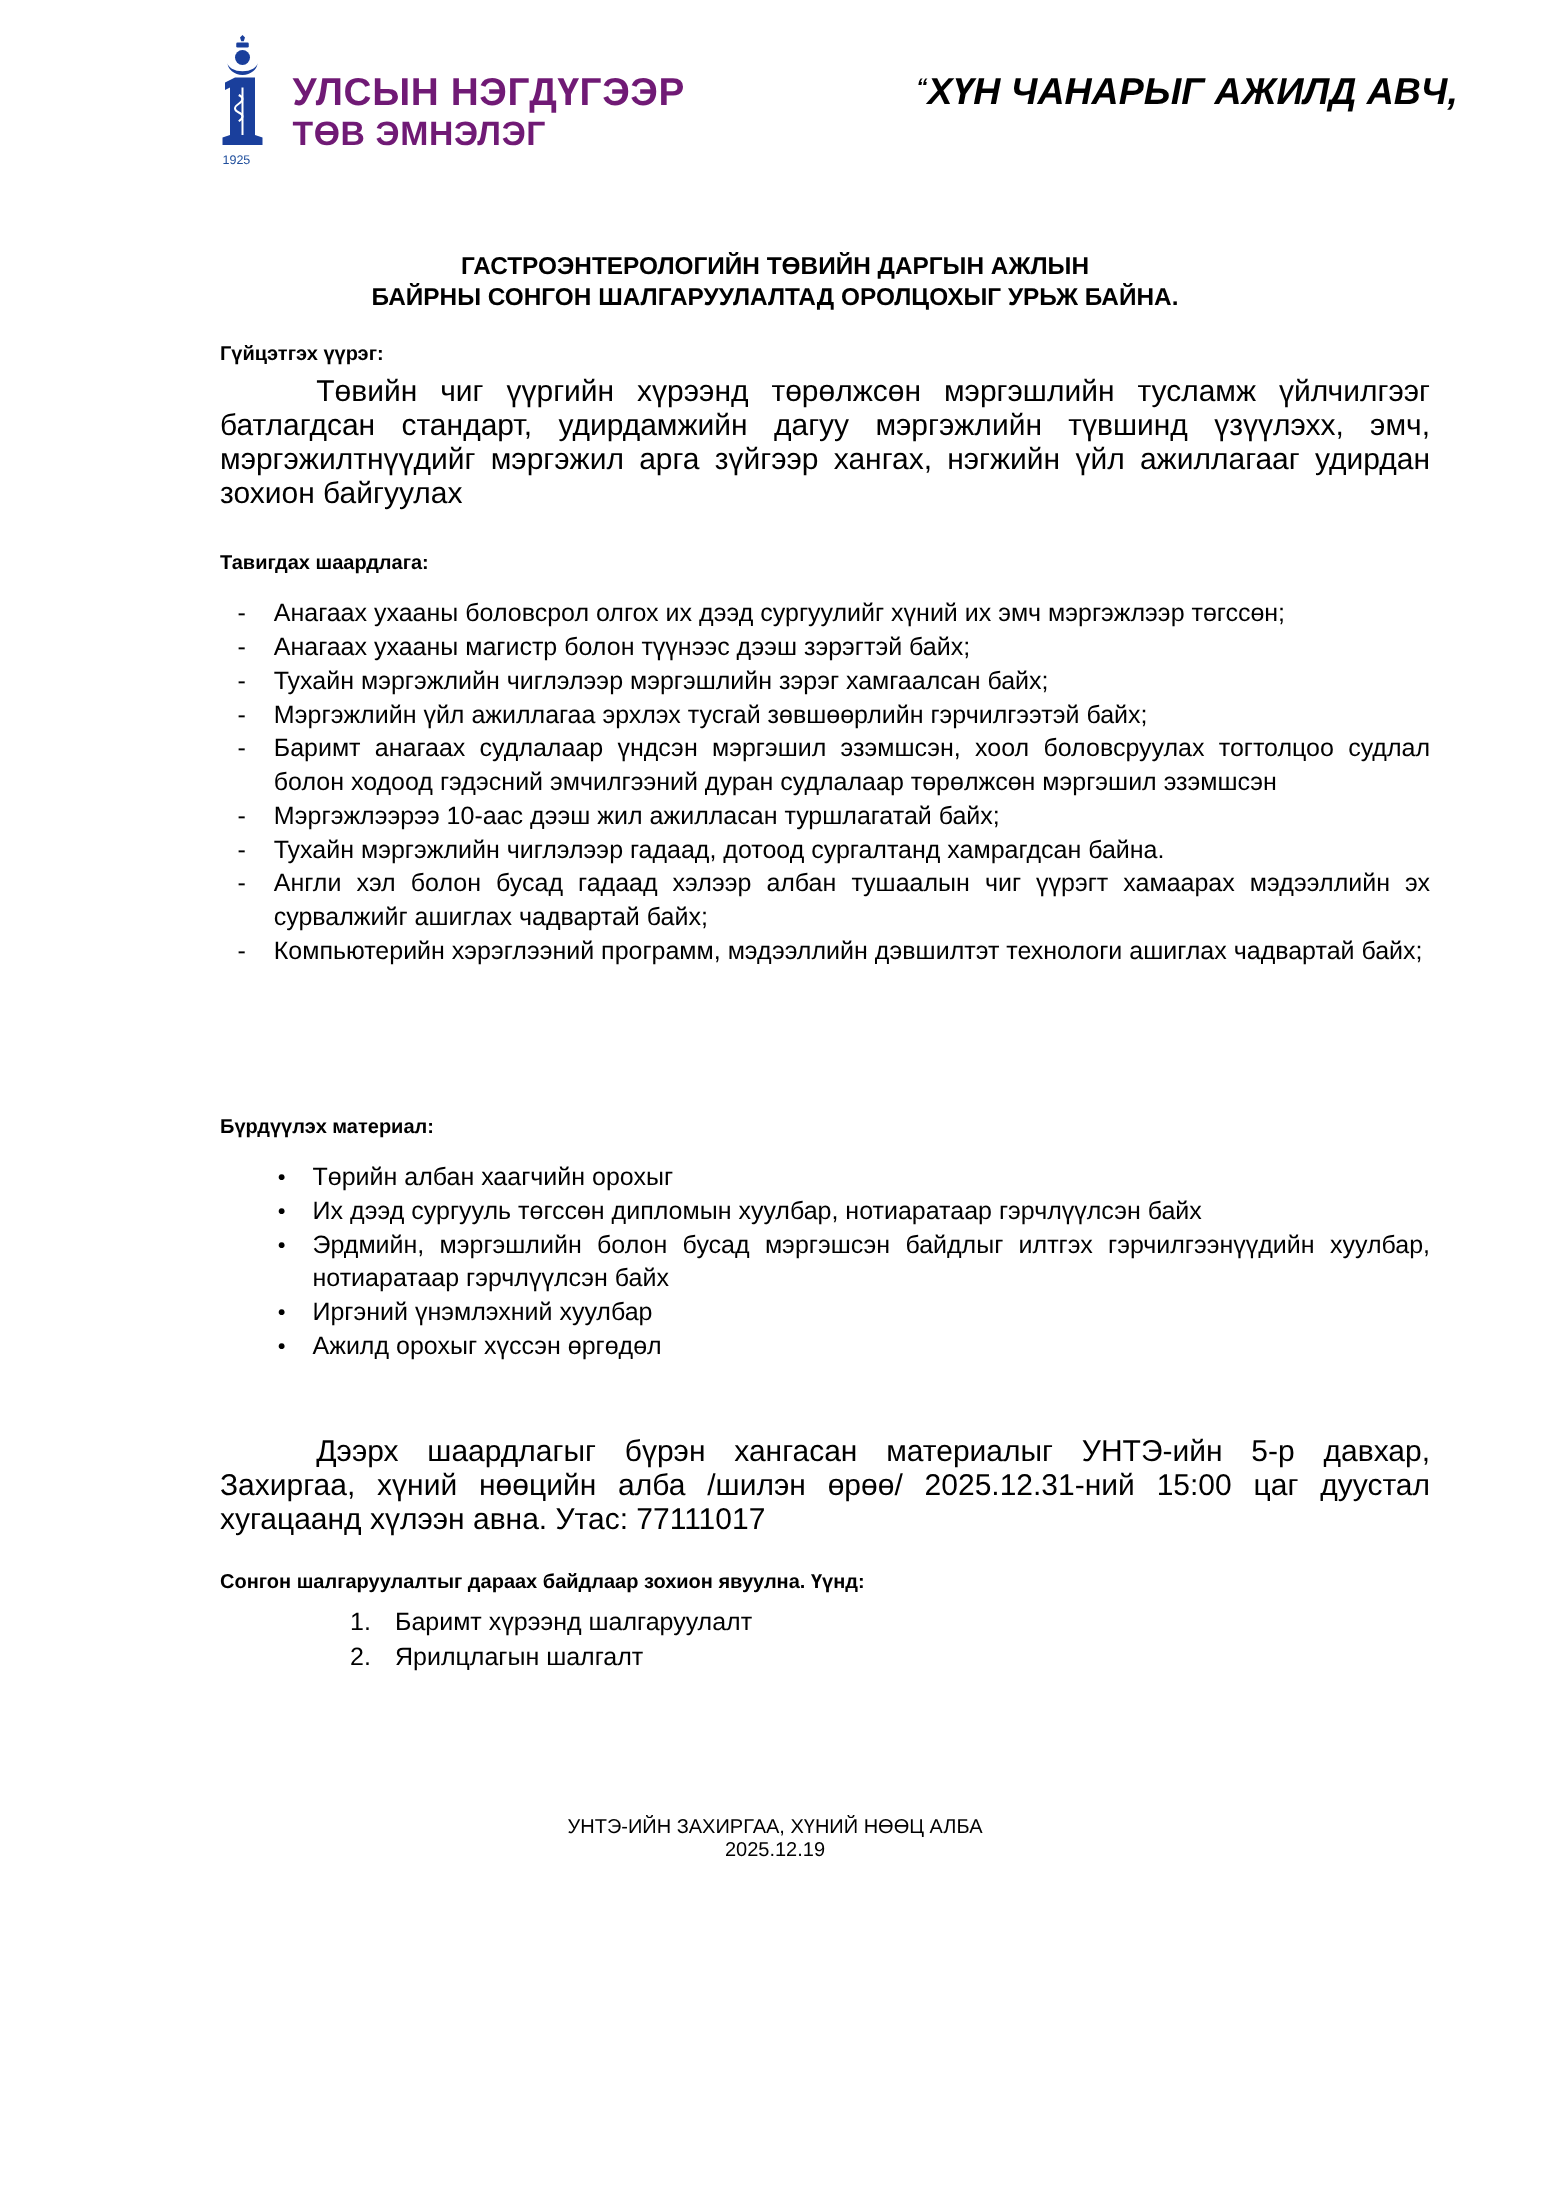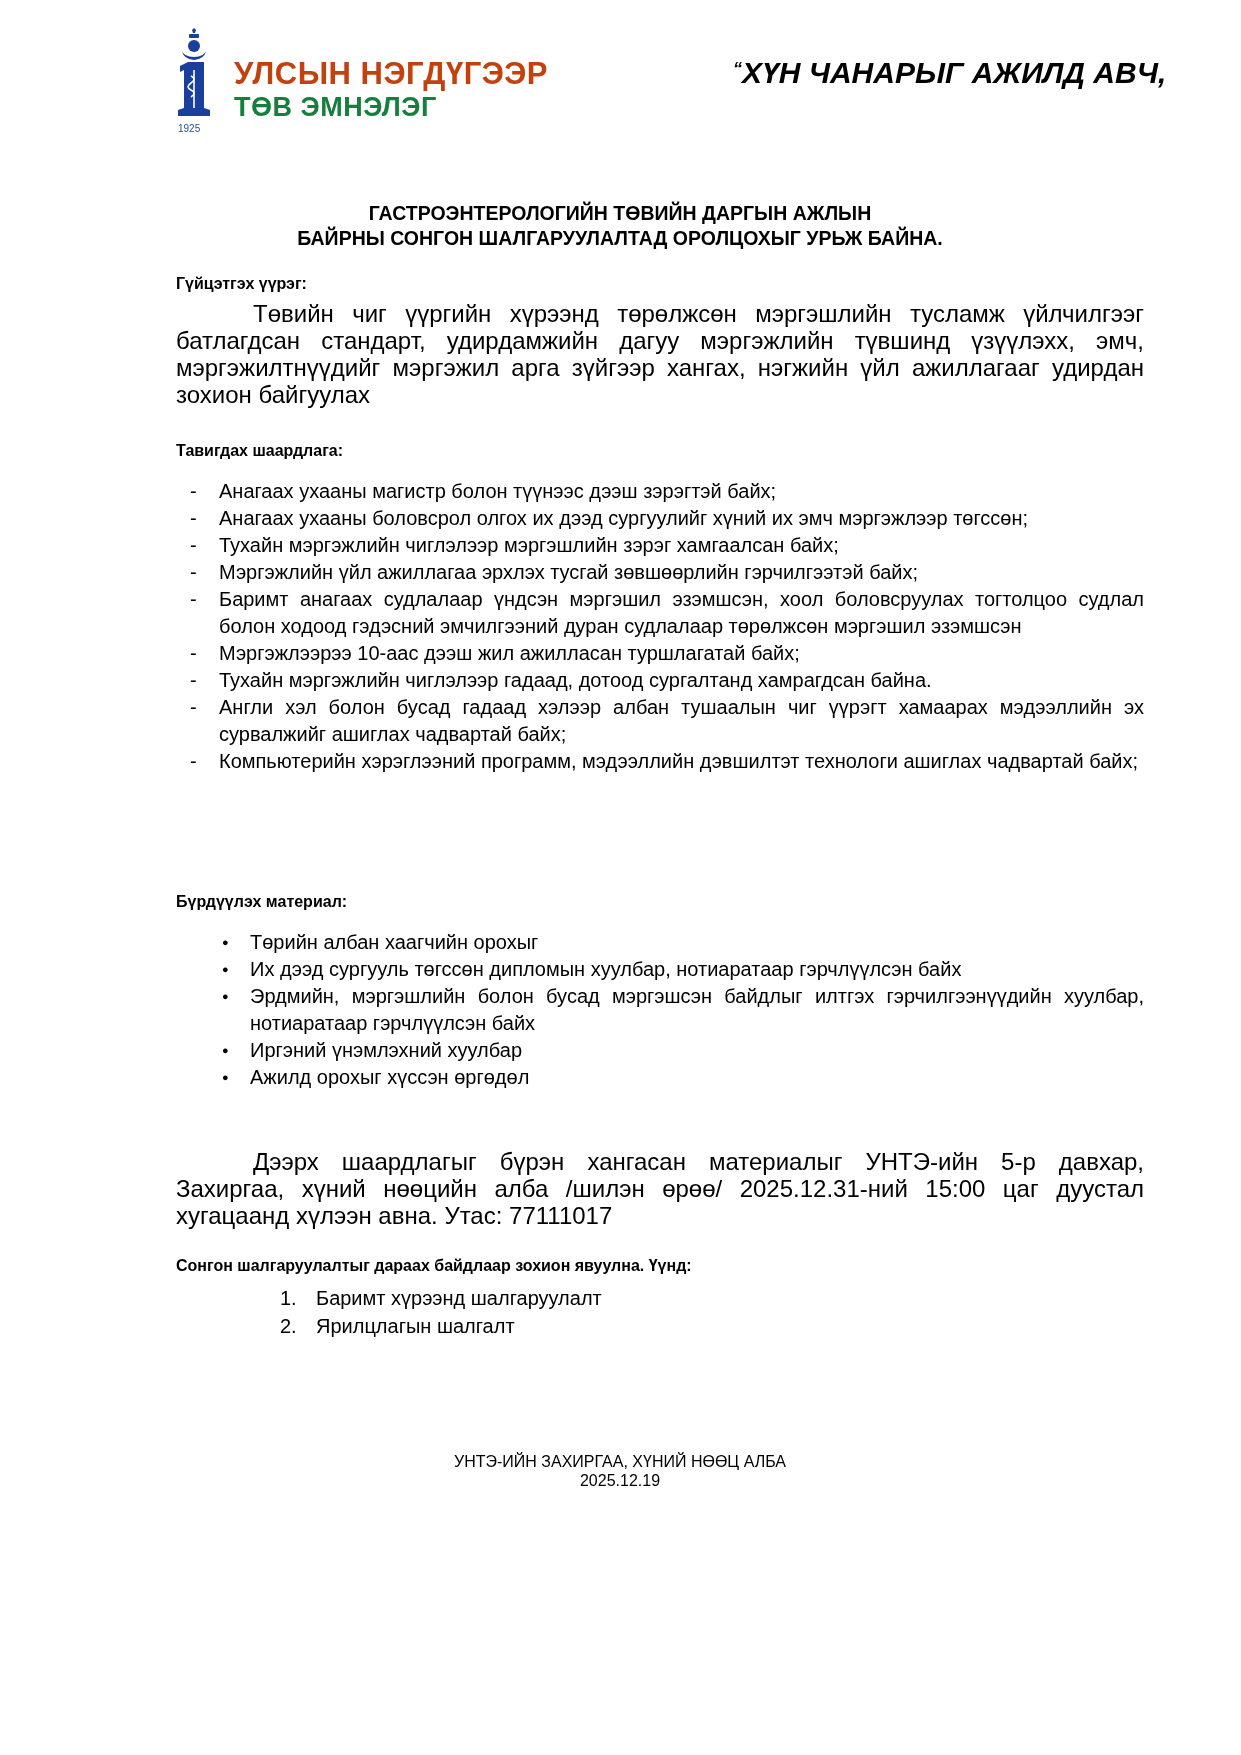--- a/index.html
+++ b/index.html
@@ -5,23 +5,23 @@
   html, body { margin: 0; padding: 0; background: #ffffff; }
   body { width: 1241px; height: 1755px; position: relative; overflow: hidden;
          font-family: "Liberation Sans", sans-serif; color: #000; }
   .page { position: absolute; left: 0; top: 0; width: 1241px; height: 1755px; }
 
   
   .logo { position: absolute; left: 172px; top: 28px; width: 400px; height: 115px; }
   .emblem { position: absolute; left: 0; top: 0; width: 44px; height: 90px; }
   .year { position: absolute; left: 6px; top: 95px; font-size: 10px; color: #1f4e9c; }
   .logo-line1 { position: absolute; left: 62px; top: 28px; font-size: 31px; font-weight: bold;
-                color: #c2410c; letter-spacing: 0.5px; white-space: nowrap; }
+                color: #701a75; letter-spacing: 0.5px; white-space: nowrap; }
   .logo-line2 { position: absolute; left: 62px; top: 64px; font-size: 27px; font-weight: bold;
-                color: #15803d; letter-spacing: 0.5px; white-space: nowrap; }
+                color: #701a75; letter-spacing: 0.5px; white-space: nowrap; }
   .slogan { position: absolute; left: 733px; top: 52px; font-size: 30px; font-weight: bold;
             font-style: italic; line-height: 35px; white-space: nowrap; }
   .slogan .q { font-size: 18px; vertical-align: 8px; }
 
   
   .title { position: absolute; left: 170px; top: 201px; width: 900px; text-align: center;
            font-size: 19.5px; font-weight: bold; line-height: 25px; }
 
   .h { position: absolute; left: 176px; font-size: 16px; font-weight: bold; }
   .para { position: absolute; left: 176px; width: 968px; font-size: 24px; line-height: 27px;
@@ -74,22 +74,22 @@
   <div class="title">
     <div>ГАСТРОЭНТЕРОЛОГИЙН ТӨВИЙН ДАРГЫН АЖЛЫН</div>
     <div>БАЙРНЫ СОНГОН ШАЛГАРУУЛАЛТАД ОРОЛЦОХЫГ УРЬЖ БАЙНА.</div>
   </div>
 
   <div class="h" style="top:275px;">Гүйцэтгэх үүрэг:</div>
   <div class="para" style="top:300px;"><span class="indent"></span><span>Төвийн чиг үүргийн хүрээнд төрөлжсөн мэргэшлийн тусламж үйлчилгээг батлагдсан стандарт, удирдамжийн дагуу мэргэжлийн түвшинд үзүүлэхх, эмч, мэргэжилтнүүдийг мэргэжил арга зүйгээр хангах, нэгжийн үйл ажиллагааг удирдан зохион байгуулах</span></div>
 
   <div class="h" style="top:442px;">Тавигдах шаардлага:</div>
   <ul class="dash-list" style="top:478px;">
+    <li>Анагаах ухааны боловсрол олгох их дээд сургуулийг хүний их эмч мэргэжлээр төгссөн;</li>
     <li>Анагаах ухааны магистр болон түүнээс дээш зэрэгтэй байх;</li>
-    <li>Анагаах ухааны боловсрол олгох их дээд сургуулийг хүний их эмч мэргэжлээр төгссөн;</li>
     <li>Тухайн мэргэжлийн чиглэлээр мэргэшлийн зэрэг хамгаалсан байх;</li>
     <li>Мэргэжлийн үйл ажиллагаа эрхлэх тусгай зөвшөөрлийн гэрчилгээтэй байх;</li>
     <li>Баримт анагаах судлалаар үндсэн мэргэшил эзэмшсэн, хоол боловсруулах тогтолцоо судлал болон ходоод гэдэсний эмчилгээний дуран судлалаар төрөлжсөн мэргэшил эзэмшсэн</li>
     <li>Мэргэжлээрээ 10-аас дээш жил ажилласан туршлагатай байх;</li>
     <li>Тухайн мэргэжлийн чиглэлээр гадаад, дотоод сургалтанд хамрагдсан байна.</li>
     <li>Англи хэл болон бусад гадаад хэлээр албан тушаалын чиг үүрэгт хамаарах мэдээллийн эх сурвалжийг ашиглах чадвартай байх;</li>
     <li>Компьютерийн хэрэглээний программ, мэдээллийн дэвшилтэт технологи ашиглах чадвартай байх;</li>
   </ul>
 
   <div class="h" style="top:893px;">Бүрдүүлэх материал:</div>

